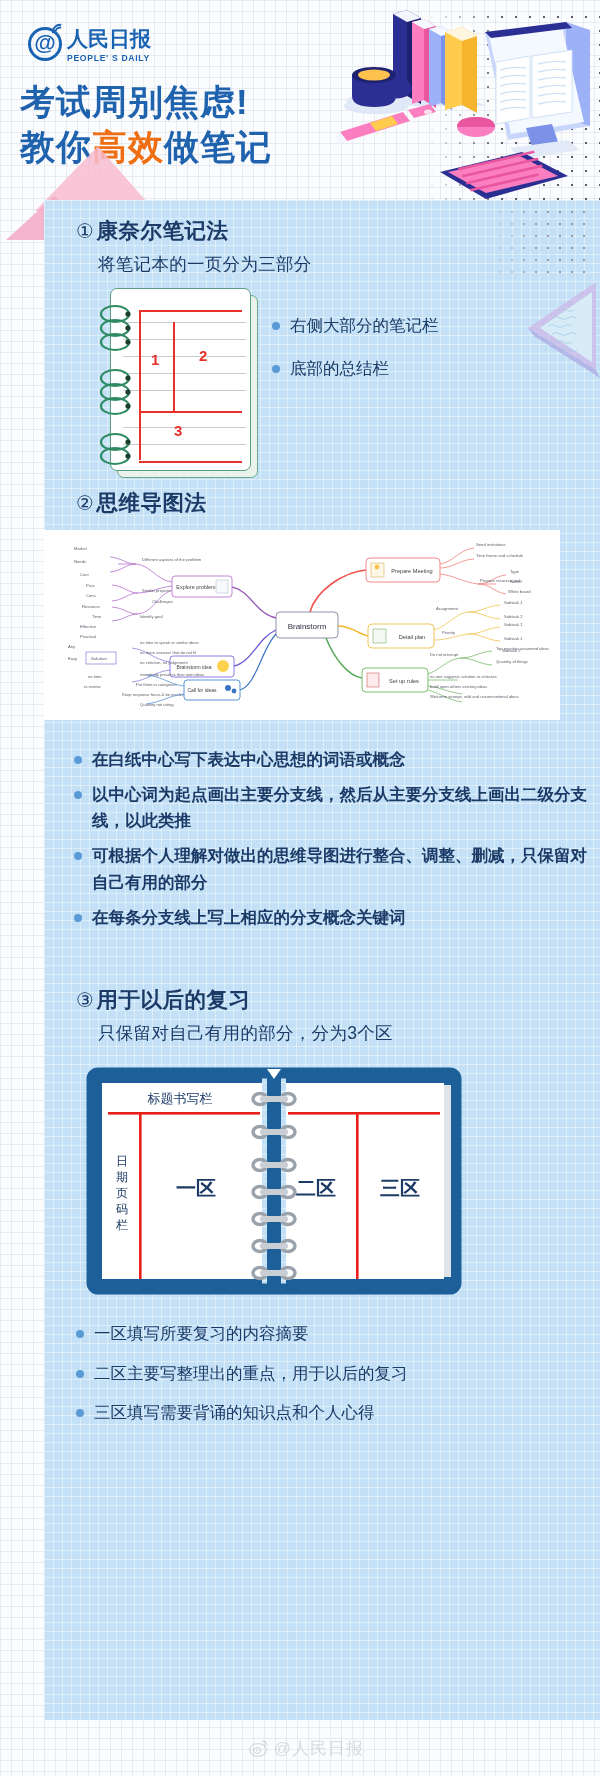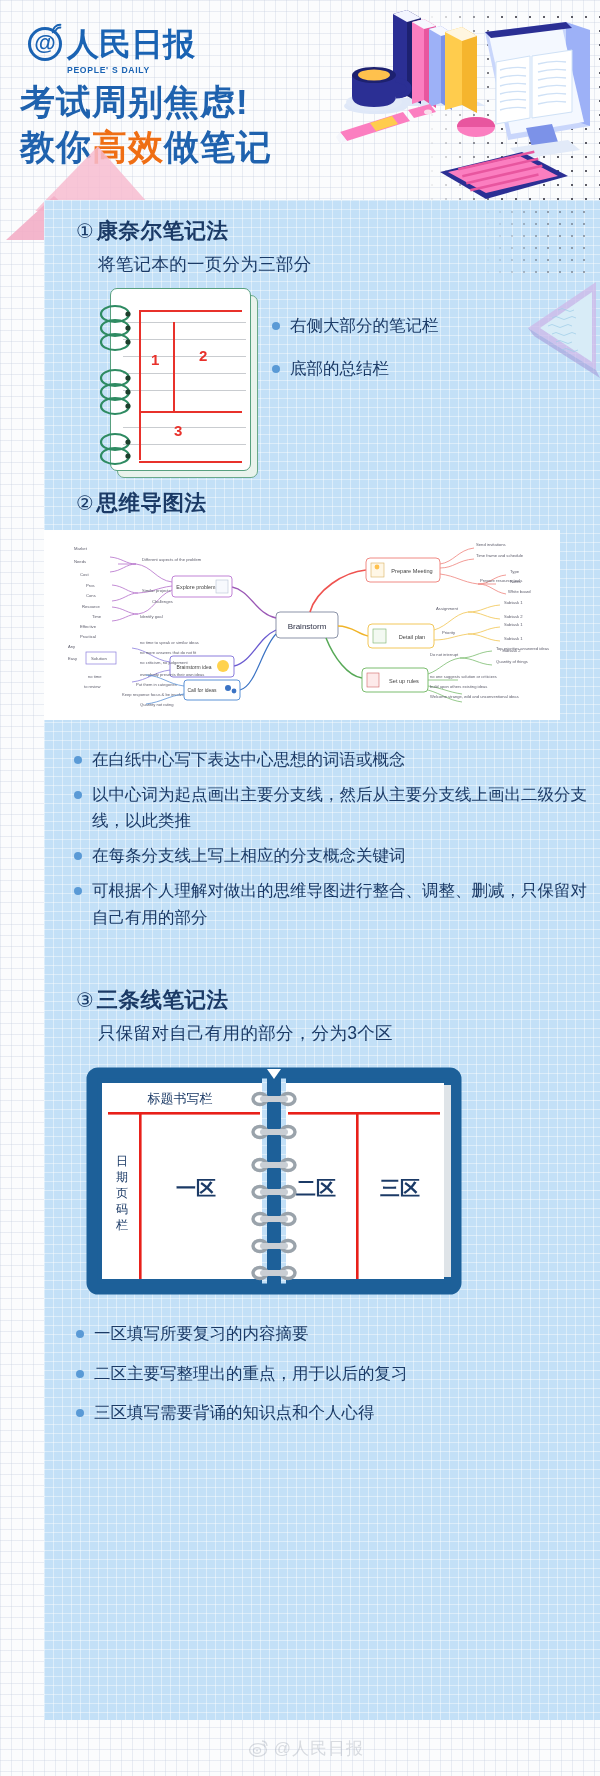--- a/index.html
+++ b/index.html
@@ -25,21 +25,21 @@
   .logo-at {
     width: 34px; height: 34px; border: 3.4px solid #1a63b3; border-radius: 50%;
     position: relative; color: #1a63b3; font-size: 22px; font-weight: bold;
     display: flex; align-items: center; justify-content: center; line-height: 1;
   }
   .logo-at span { margin-top: -2px; }
   .logo-wifi {
     position: absolute; right: -5px; top: -7px; width: 13px; height: 13px;
   }
   .logo-txt { margin-left: 5px; margin-top: 1px; }
-  .logo-cn { font-size: 32px; font-weight: bold; color: #1a63b3; letter-spacing: 0px; line-height: 1.05; }
+  .logo-cn { font-size: 21px; font-weight: bold; color: #1a63b3; letter-spacing: 0px; line-height: 1.05; }
   .logo-en { font-size: 8.6px; font-weight: bold; color: #1a63b3; letter-spacing: 0.7px; margin-top: 3px; }
 
   .maintitle { position: absolute; left: 20px; top: 80px; }
   .tline {
     font-size: 35px; font-weight: bold; color: #1f62ae;
     letter-spacing: 1px; line-height: 1.28; white-space: nowrap;
   }
   .tline .hl { color: #ef6e14; }
 
   
@@ -137,21 +137,21 @@
     position: absolute; right: 0; top: 78px; width: 78px; height: 110px;
   }
 
   
   #sec2 { position: absolute; left: 0; top: 288px; width: 556px; }
   #sec2 .sec-head { position: absolute; left: 32px; top: 0px; }
   #mindmap {
     position: absolute; left: 0px; top: 42px; width: 516px; height: 190px;
     background: #fff;
   }
-  #sec2 .bullets { position: absolute; left: 30px; top: 258px; width: 516px; }
+  #sec2 .bullets { position: absolute; left: 30px; top: 258px; width: 516px; font-weight: bold; }
 
   
   #sec3 { position: absolute; left: 0; top: 785px; width: 556px; }
   #sec3 .sec-head { position: absolute; left: 32px; top: 0; }
   #sec3 .sec-sub  { position: absolute; left: 54px; top: 36px; }
   #nb3 { position: absolute; left: 40px; top: 80px; width: 380px; height: 232px; }
   #sec3 .bullets { position: absolute; left: 32px; top: 335px; width: 516px; }
   #sec3 .bullets li { margin-bottom: 13px; }
 
   
@@ -508,33 +508,33 @@
         <li>
           <span class="bdot"></span>
           <span>在白纸中心写下表达中心思想的词语或概念</span>
         </li>
         <li>
           <span class="bdot"></span>
           <span>以中心词为起点画出主要分支线，然后从主要分支线上画出二级分支线，以此类推</span>
         </li>
         <li>
           <span class="bdot"></span>
+          <span>可根据个人理解对做出的思维导图进行整合、调整、删减，只保留对自己有用的部分</span>
+        </li>
+        <li>
+          <span class="bdot"></span>
           <span>在每条分支线上写上相应的分支概念关键词</span>
-        </li>
-        <li>
-          <span class="bdot"></span>
-          <span>可根据个人理解对做出的思维导图进行整合、调整、删减，只保留对自己有用的部分</span>
         </li>
       </ul>
     </div>
 
     <div id="sec3">
       <div class="sec-head">
         <span class="circnum">③</span>
-        <span>三条线笔记法</span>
+        <span>用于以后的复习</span>
       </div>
       <div class="sec-sub">只保留对自己有用的部分，分为3个区</div>
 
       <svg id="nb3" viewBox="0 0 380 232">
 
         <path d="M8 8 h170 v216 h-170 a0,0 0 0 1 0,0 z" fill="#1d6099"></path>
         <path d="M202 8 h170 v216 h-170 z" fill="#1d6099"></path>
         <rect x="8" y="8" width="364" height="216" rx="6" fill="none" stroke="#1d6099" stroke-width="11"></rect>
 
         <rect x="18" y="18" width="160" height="196" fill="#ffffff"></rect>

